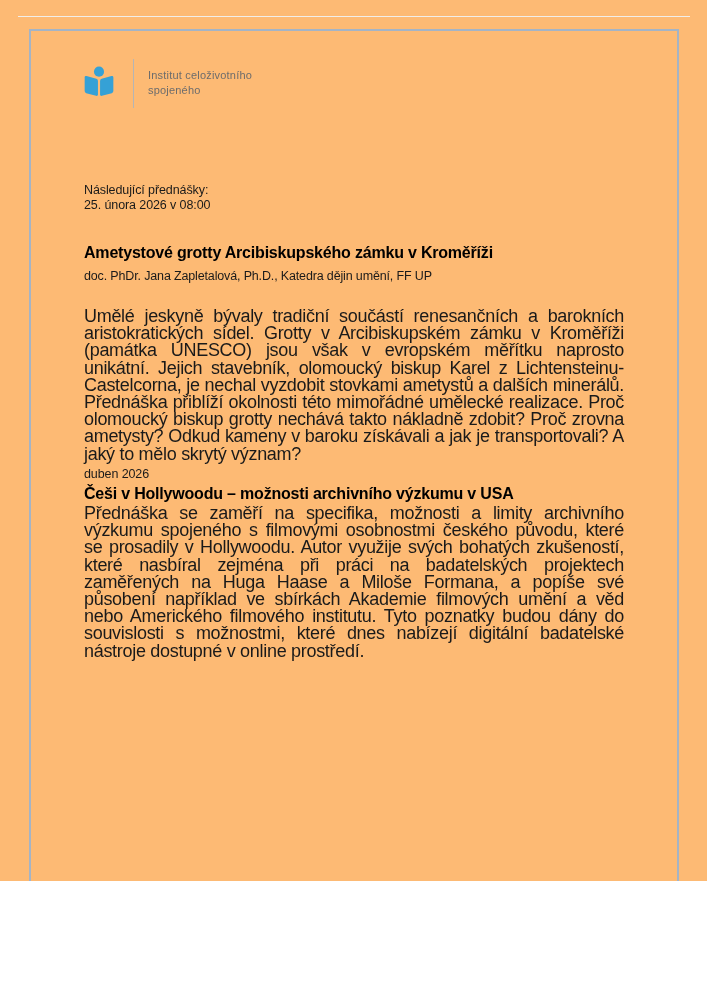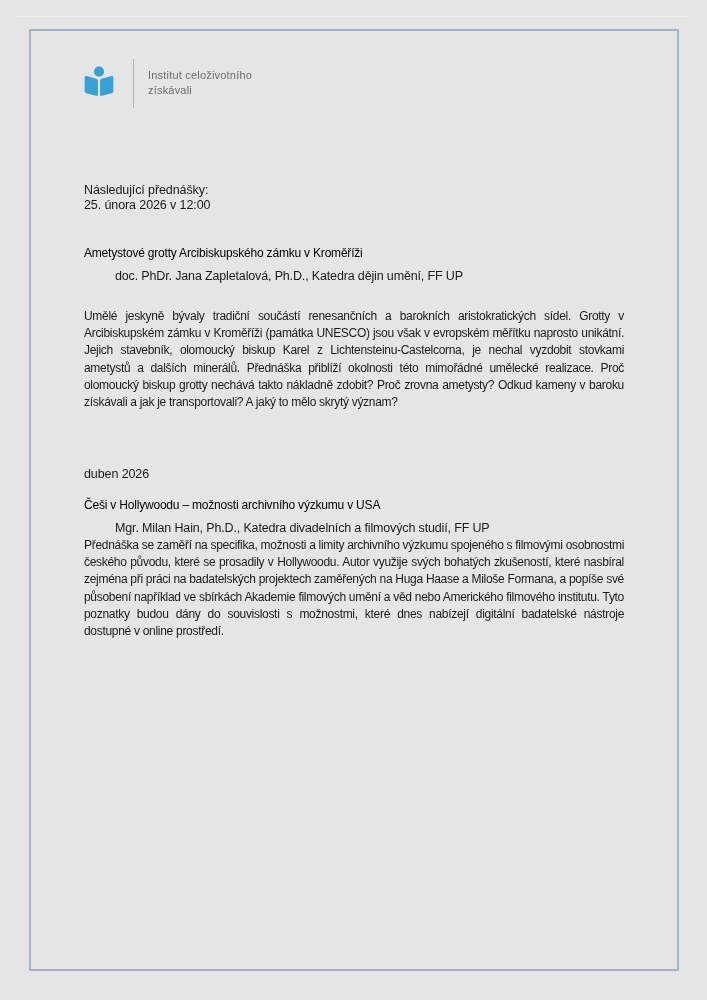--- a/index.html
+++ b/index.html
@@ -5,22 +5,22 @@
   * { margin: 0; padding: 0; box-sizing: border-box; }
   html, body { background: #ffffff; }
   body {
     font-family: "Liberation Sans", sans-serif;
     color: #1a1a1a;
     -webkit-font-smoothing: antialiased;
   }
   .page {
     position: relative;
     width: 707px;
-    height: 1000px;
-    background: #e5e5e5;
+    height: 881px;
+    background: #fdba74;
     overflow: hidden;
   }
   .page-edge-line {
     position: absolute;
     left: 18px; top: 16px;
     width: 672px; height: 1px;
     background: #f1eeea;
   }
   .page-frame {
     position: absolute;
@@ -64,37 +64,36 @@
     width: 540px;
   }
   .lecture-1 { top: 197px; }
   .lecture-2 { top: 466px; }
   .lecture-date {
     font-size: 12.5px;
     line-height: 17px;
     letter-spacing: -0.1px;
   }
   .lecture-title {
-    font-size: 12px;
-    font-weight: normal;
+    font-size: 16px;
+    font-weight: bold;
     line-height: 22px;
     letter-spacing: -0.2px;
     color: #000000;
   }
   .lecture-1 .lecture-title { margin-top: 28px; }
-  .lecture-2 .lecture-title { margin-top: 11px; }
+  .lecture-2 .lecture-title { }
   .lecture-speaker {
     margin-top: 4px;
     font-size: 12.5px;
     line-height: 17px;
     letter-spacing: -0.15px;
-    margin-left: 31px;
   }
   .lecture-abstract {
-    font-size: 12px;
+    font-size: 18px;
     line-height: 17.2px;
     letter-spacing: -0.3px;
     text-align: justify;
   }
   .lecture-1 .lecture-abstract { margin-top: 23px; }
   .lecture-2 .lecture-abstract { }
 </style>
 </head>
 <body>
 
@@ -107,33 +106,32 @@
     <svg class="logo-icon" viewBox="0 0 64 64" aria-hidden="true">
       <g fill="#35a1d6">
         <circle cx="32" cy="12.5" r="9.5"></circle>
         <path d="M5 23.5 Q5 20 8.5 20.9 L27 26 Q30 26.9 30 30 L30 55.5 Q30 59 26.5 58.1 L8 53 Q5 52.1 5 49 Z"></path>
         <path d="M59 23.5 Q59 20 55.5 20.9 L37 26 Q34 26.9 34 30 L34 55.5 Q34 59 37.5 58.1 L56 53 Q59 52.1 59 49 Z"></path>
       </g>
     </svg>
     <div class="logo-divider"></div>
     <div class="logo-text">
       <div>Institut celoživotního</div>
-      <div>získávali</div>
+      <div>spojeného</div>
     </div>
   </div>
 
   <div class="intro-label">Následující přednášky:</div>
 
   <section class="lecture lecture-1">
-    <div class="lecture-date">25. února 2026 v 12:00</div>
+    <div class="lecture-date">25. února 2026 v 08:00</div>
     <h1 class="lecture-title">Ametystové grotty Arcibiskupského zámku v Kroměříži</h1>
     <div class="lecture-speaker">doc. PhDr. Jana Zapletalová, Ph.D., Katedra dějin umění, FF UP</div>
     <p class="lecture-abstract">Umělé jeskyně bývaly tradiční součástí renesančních a barokních aristokratických sídel. Grotty v Arcibiskupském zámku v Kroměříži (památka UNESCO) jsou však v evropském měřítku naprosto unikátní. Jejich stavebník, olomoucký biskup Karel z Lichtensteinu-Castelcorna, je nechal vyzdobit stovkami ametystů a dalších minerálů. Přednáška přiblíží okolnosti této mimořádné umělecké realizace. Proč olomoucký biskup grotty nechává takto nákladně zdobit? Proč zrovna ametysty? Odkud kameny v baroku získávali a jak je transportovali? A jaký to mělo skrytý význam?</p>
   </section>
 
   <section class="lecture lecture-2">
     <div class="lecture-date">duben 2026</div>
     <h1 class="lecture-title">Češi v Hollywoodu – možnosti archivního výzkumu v USA</h1>
-    <div class="lecture-speaker">Mgr. Milan Hain, Ph.D., Katedra divadelních a filmových studií, FF UP</div>
     <p class="lecture-abstract">Přednáška se zaměří na specifika, možnosti a limity archivního výzkumu spojeného s filmovými osobnostmi českého původu, které se prosadily v Hollywoodu. Autor využije svých bohatých zkušeností, které nasbíral zejména při práci na badatelských projektech zaměřených na Huga Haase a Miloše Formana, a popíše své působení například ve sbírkách Akademie filmových umění a věd nebo Amerického filmového institutu. Tyto poznatky budou dány do souvislosti s možnostmi, které dnes nabízejí digitální badatelské nástroje dostupné v online prostředí.</p>
   </section>
 
 </div>
 
 </body></html>

